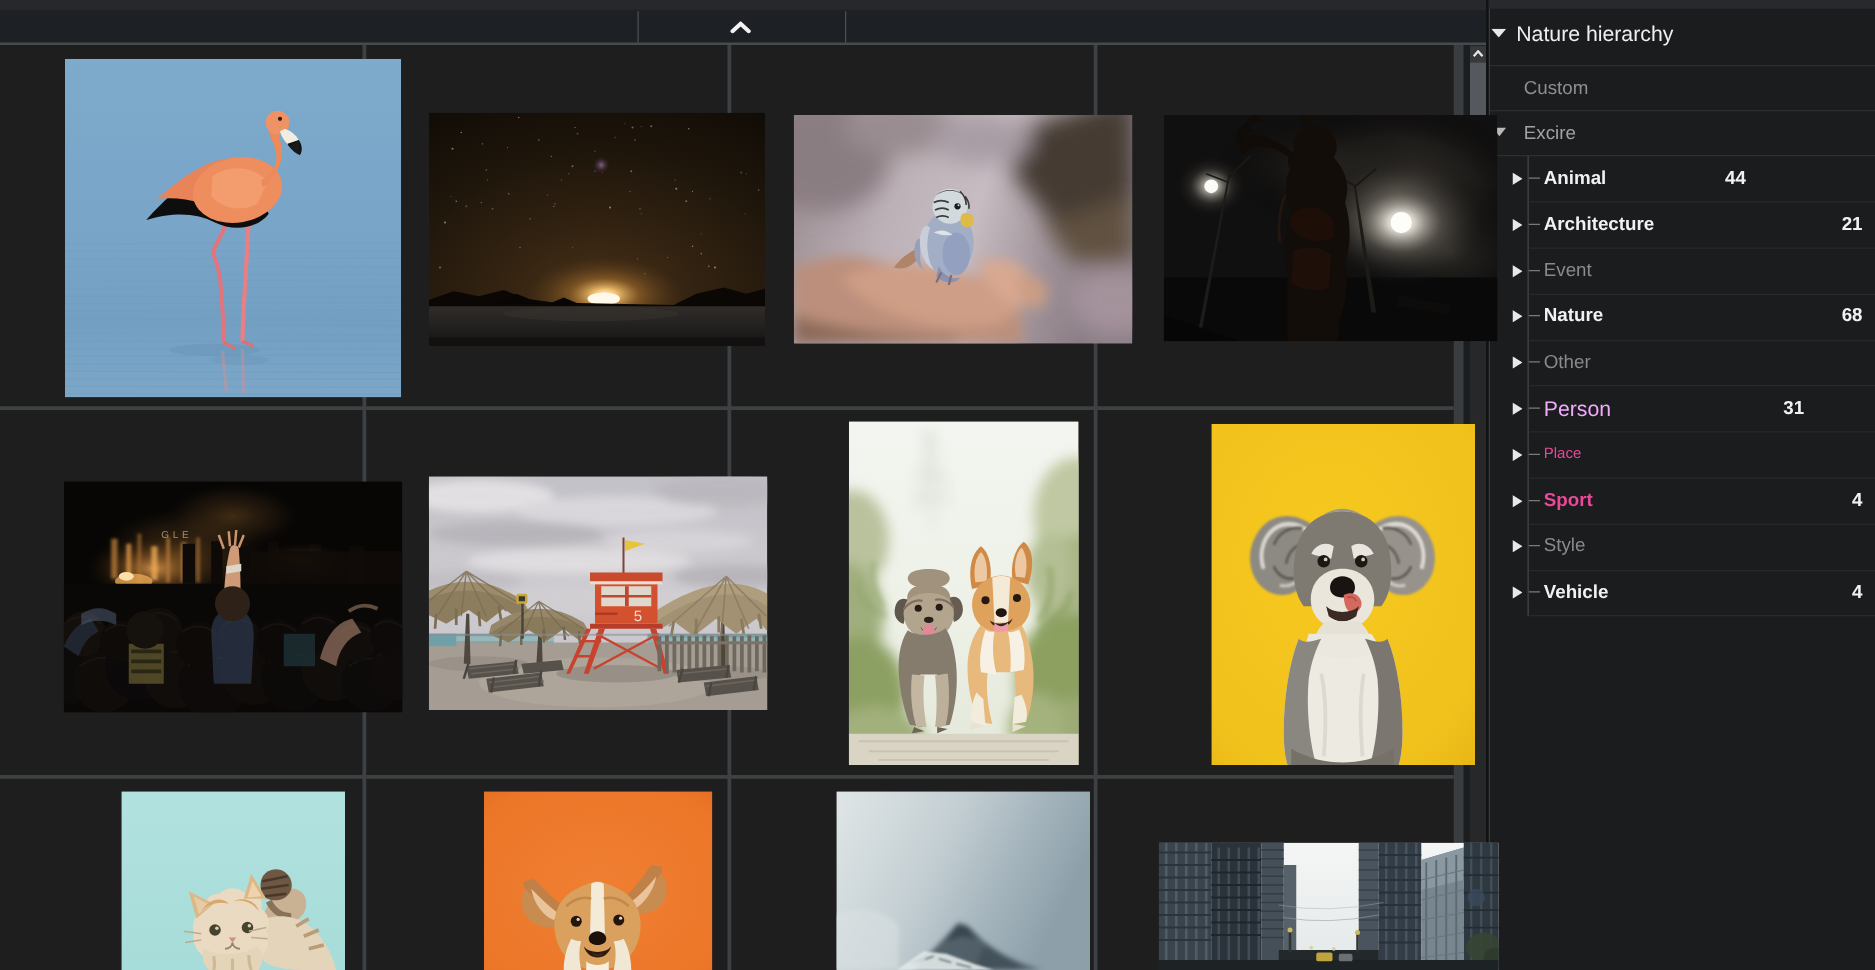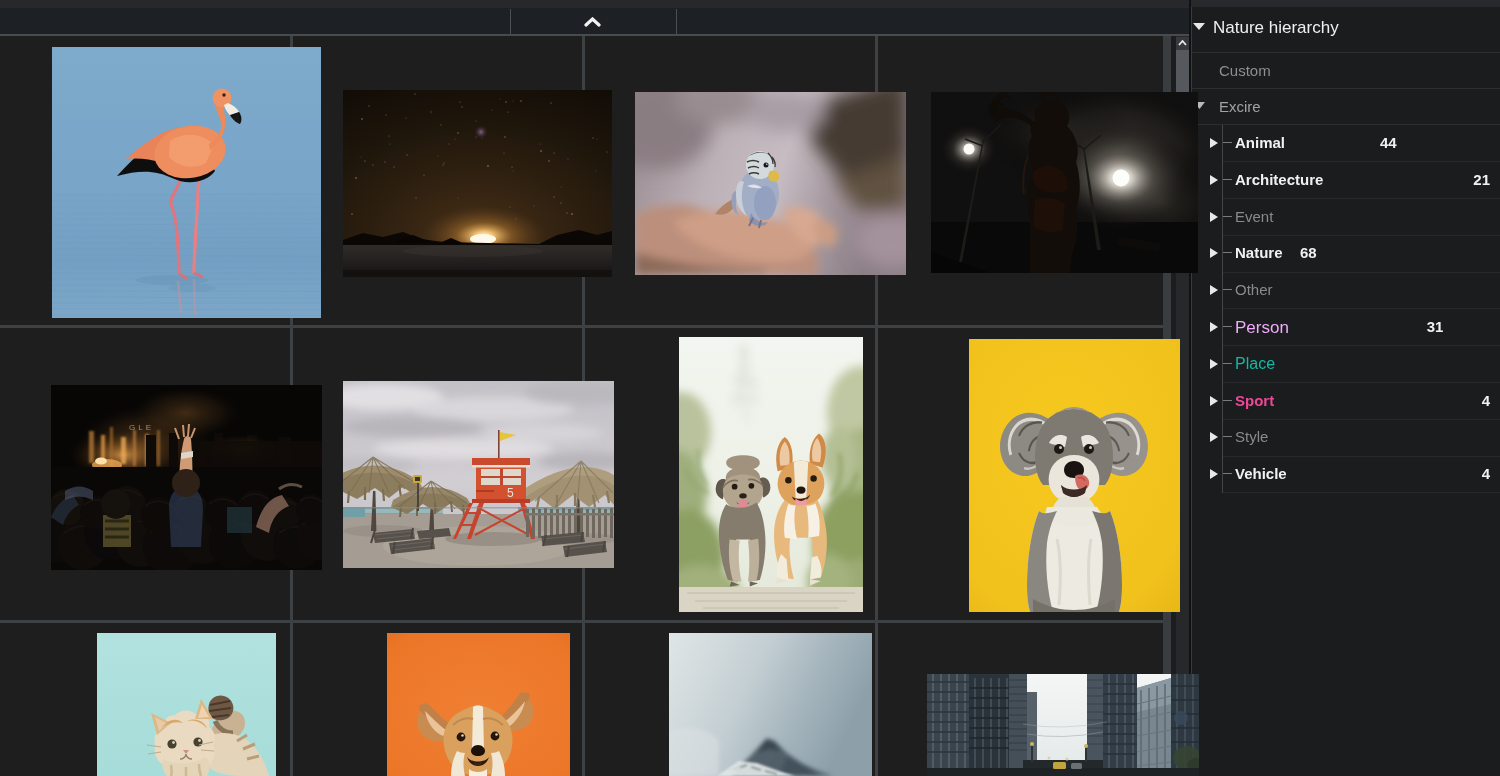--- a/index.html
+++ b/index.html
@@ -80,40 +80,40 @@
       <path d="M0 0 L8 5 L0 10 Z" fill="#e8e8e8"></path>
     </svg>
   <div class="abs" style="left:1223px;top:216px;width:9px;height:1px;background:#7a7a7a;"></div>
   <div class="abs" style="left:1235px;top:208px;font-size:15px;font-weight:normal;color:#8a8a8a;">Event</div>
   <div class="abs" style="left:1223px;top:235px;width:277px;height:1px;background:#28292a;"></div>
   <svg class="abs" style="left:1210px;top:248px;" width="8" height="10" viewBox="0 0 8 10">
       <path d="M0 0 L8 5 L0 10 Z" fill="#e8e8e8"></path>
     </svg>
   <div class="abs" style="left:1223px;top:252px;width:9px;height:1px;background:#7a7a7a;"></div>
   <div class="abs" style="left:1235px;top:244px;font-size:15px;font-weight:bold;color:#f1f1f1;">Nature</div>
-  <div class="abs" style="left:1300px;top:244px;width:110px;text-align:left;font-size:15px;font-weight:bold;color:#f1f1f1;">68</div>
+  <div class="abs" style="left:1380px;top:244px;width:110px;text-align:right;font-size:15px;font-weight:bold;color:#f1f1f1;">68</div>
   <div class="abs" style="left:1223px;top:272px;width:277px;height:1px;background:#28292a;"></div>
   <svg class="abs" style="left:1210px;top:285px;" width="8" height="10" viewBox="0 0 8 10">
       <path d="M0 0 L8 5 L0 10 Z" fill="#e8e8e8"></path>
     </svg>
   <div class="abs" style="left:1223px;top:289px;width:9px;height:1px;background:#7a7a7a;"></div>
   <div class="abs" style="left:1235px;top:281px;font-size:15px;font-weight:normal;color:#8a8a8a;">Other</div>
   <div class="abs" style="left:1223px;top:308px;width:277px;height:1px;background:#28292a;"></div>
   <svg class="abs" style="left:1210px;top:322px;" width="8" height="10" viewBox="0 0 8 10">
       <path d="M0 0 L8 5 L0 10 Z" fill="#e8e8e8"></path>
     </svg>
   <div class="abs" style="left:1223px;top:326px;width:9px;height:1px;background:#7a7a7a;"></div>
   <div class="abs" style="left:1235px;top:318px;font-size:17px;font-weight:normal;color:#f0abfc;">Person</div>
   <div class="abs" style="left:1380px;top:318px;width:110px;text-align:center;font-size:15px;font-weight:bold;color:#f1f1f1;">31</div>
   <div class="abs" style="left:1223px;top:345px;width:277px;height:1px;background:#28292a;"></div>
   <svg class="abs" style="left:1210px;top:359px;" width="8" height="10" viewBox="0 0 8 10">
       <path d="M0 0 L8 5 L0 10 Z" fill="#e8e8e8"></path>
     </svg>
   <div class="abs" style="left:1223px;top:363px;width:9px;height:1px;background:#7a7a7a;"></div>
-  <div class="abs" style="left:1235px;top:355px;font-size:16px;font-weight:normal;color:#14b8a6;">Place</div>
+  <div class="abs" style="left:1235px;top:355px;font-size:12px;font-weight:normal;color:#ec4899;">Place</div>
   <div class="abs" style="left:1223px;top:382px;width:277px;height:1px;background:#28292a;"></div>
   <svg class="abs" style="left:1210px;top:396px;" width="8" height="10" viewBox="0 0 8 10">
       <path d="M0 0 L8 5 L0 10 Z" fill="#e8e8e8"></path>
     </svg>
   <div class="abs" style="left:1223px;top:400px;width:9px;height:1px;background:#7a7a7a;"></div>
   <div class="abs" style="left:1235px;top:392px;font-size:15px;font-weight:bold;color:#ec4899;">Sport</div>
   <div class="abs" style="left:1380px;top:392px;width:110px;text-align:right;font-size:15px;font-weight:bold;color:#f1f1f1;">4</div>
   <div class="abs" style="left:1223px;top:419px;width:277px;height:1px;background:#28292a;"></div>
   <svg class="abs" style="left:1210px;top:432px;" width="8" height="10" viewBox="0 0 8 10">
       <path d="M0 0 L8 5 L0 10 Z" fill="#e8e8e8"></path>

